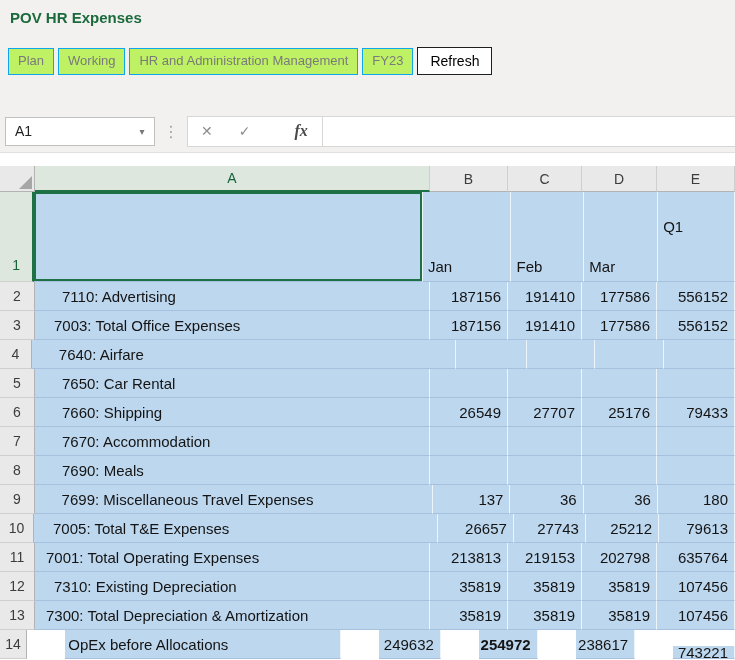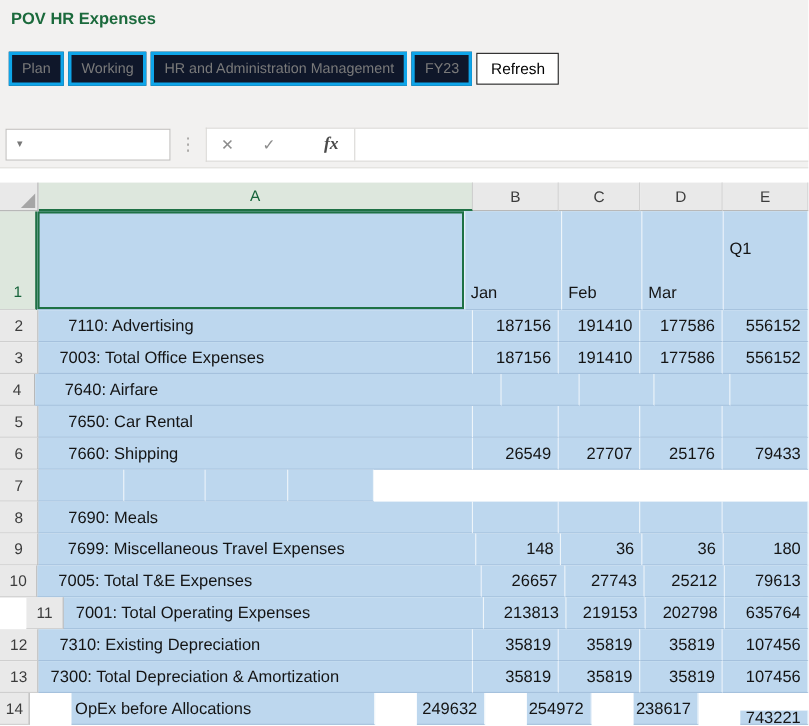--- a/index.html
+++ b/index.html
@@ -5,21 +5,21 @@
   html,body{margin:0;padding:0;}
   body{
     width:735px;height:660px;position:relative;overflow:hidden;
     background:#ffffff;
     font-family:"Liberation Sans","DejaVu Sans",sans-serif;
   }
   .topband{position:absolute;top:0;left:0;width:735px;height:152px;background:#F2F1F0;border-bottom:1px solid #E2E0DE;}
   .title{position:absolute;top:9px;left:10px;font-size:15px;font-weight:bold;color:#1B6A3C;}
   .pov-bar{position:absolute;top:47px;left:8px;display:flex;gap:4px;align-items:center;}
   .pov-btn{
-    background:#0f172a;border:3px solid #0ea5e9;color:#7A7A7A;
+    background:#bef264;border:1px solid #0ea5e9;color:#7A7A7A;
     font-size:13px;padding:5px 9px;line-height:1.15;cursor:default;
     font-family:"Liberation Sans","DejaVu Sans",sans-serif;
   }
   .action-btn{
     background:#FFFFFF;border:1px solid #1F1F1F;color:#000000;
     font-size:14px;padding:5px 12px;line-height:1.15;cursor:default;
     font-family:"Liberation Sans","DejaVu Sans",sans-serif;
   }
   .formula-row{position:absolute;top:111px;left:0;width:735px;height:40px;display:flex;align-items:center;}
   .name-box{
@@ -81,20 +81,21 @@
 <div class="pov-bar" id="pov-bar">
     <button class="pov-btn">Plan</button>
     <button class="pov-btn">Working</button>
     <button class="pov-btn">HR and Administration Management</button>
     <button class="pov-btn">FY23</button>
     <button class="action-btn">Refresh</button>
   </div>
 
 <div class="formula-row">
   <div class="name-box">
+    <span class="name-box-text">A1</span>
     <span class="name-box-caret" title="A1">▾</span>
   </div>
   <span class="dots">⋮</span>
   <div class="fx-strip">
     <span class="icon">✕</span>
     <span class="icon">✓</span>
     <span class="icon fx">fx</span>
     <span class="fx-divider"></span>
     <div class="formula-input"></div>
   </div>
@@ -152,50 +153,51 @@
     <div class="grow" style="height: 29px;">
       <div class="cell rowhdr" style="width: 35px;">6</div>
       <div class="cell dcell label" style="width: 395px; padding-left: 27px;">7660: Shipping</div>
       <div class="cell dcell num" style="width: 78px;">26549</div>
       <div class="cell dcell num" style="width: 74px;">27707</div>
       <div class="cell dcell num" style="width: 75px;">25176</div>
       <div class="cell dcell num" style="width: 78px;">79433</div>
     </div>
     <div class="grow" style="height: 29px;">
       <div class="cell rowhdr" style="width: 35px;">7</div>
+      <div class="cell dcell label" style="width: 395px; padding-left: 27px;">7670: Accommodation</div>
       <div class="cell dcell num" style="width: 78px;"></div>
       <div class="cell dcell num" style="width: 74px;"></div>
       <div class="cell dcell num" style="width: 75px;"></div>
       <div class="cell dcell num" style="width: 78px;"></div>
     </div>
     <div class="grow" style="height: 29px;">
       <div class="cell rowhdr" style="width: 35px;">8</div>
       <div class="cell dcell label" style="width: 395px; padding-left: 27px;">7690: Meals</div>
       <div class="cell dcell num" style="width: 78px;"></div>
       <div class="cell dcell num" style="width: 74px;"></div>
       <div class="cell dcell num" style="width: 75px;"></div>
       <div class="cell dcell num" style="width: 78px;"></div>
     </div>
     <div class="grow" style="height: 29px;">
       <div class="cell rowhdr" style="width: 35px;">9</div>
       <div class="cell dcell label" style="width: 403px; padding-left: 27px;">7699: Miscellaneous Travel Expenses</div>
-      <div class="cell dcell num" style="width: 78px;">148</div>
+      <div class="cell dcell num" style="width: 78px;">137</div>
       <div class="cell dcell num" style="width: 74px;">36</div>
       <div class="cell dcell num" style="width: 75px;">36</div>
       <div class="cell dcell num" style="width: 78px;">180</div>
     </div>
     <div class="grow" style="height: 29px;">
       <div class="cell rowhdr" style="width: 35px;">10</div>
       <div class="cell dcell label" style="width: 415px; padding-left: 19px;">7005: Total T&amp;E Expenses</div>
       <div class="cell dcell num" style="width: 78px;">26657</div>
       <div class="cell dcell num" style="width: 74px;">27743</div>
       <div class="cell dcell num" style="width: 75px;">25212</div>
       <div class="cell dcell num" style="width: 78px;">79613</div>
     </div>
-    <div class="grow" style="height: 29px; margin-left: 24px;">
+    <div class="grow" style="height: 29px;">
       <div class="cell rowhdr" style="width: 35px;">11</div>
       <div class="cell dcell label" style="width: 395px; padding-left: 11px;">7001: Total Operating Expenses</div>
       <div class="cell dcell num" style="width: 78px;">213813</div>
       <div class="cell dcell num" style="width: 74px;">219153</div>
       <div class="cell dcell num" style="width: 75px;">202798</div>
       <div class="cell dcell num" style="width: 78px;">635764</div>
     </div>
     <div class="grow" style="height: 29px;">
       <div class="cell rowhdr" style="width: 35px;">12</div>
       <div class="cell dcell label" style="width: 395px; padding-left: 19px;">7310: Existing Depreciation</div>
@@ -209,17 +211,17 @@
       <div class="cell dcell label" style="width: 395px; padding-left: 11px;">7300: Total Depreciation &amp; Amortization</div>
       <div class="cell dcell num" style="width: 78px;">35819</div>
       <div class="cell dcell num" style="width: 74px;">35819</div>
       <div class="cell dcell num" style="width: 75px;">35819</div>
       <div class="cell dcell num" style="width: 78px;">107456</div>
     </div>
     <div class="grow" style="height: 29px; gap: 38px;">
       <div class="cell rowhdr" style="width: 35px;">14</div>
       <div class="cell dcell label" style="width: 356px; padding-left: 3px;">OpEx before Allocations</div>
       <div class="cell dcell num" style="width: 78px;">249632</div>
-      <div class="cell dcell num" style="width: 74px;">254972</div>
+      <div class="cell dcell num" style="width: 74px; font-weight: bold;">254972</div>
       <div class="cell dcell num" style="width: 75px;">238617</div>
       <div class="cell dcell num" style="width: 78px; margin-top: 16px;">743221</div>
     </div>
   </div>
 
 </body></html>

